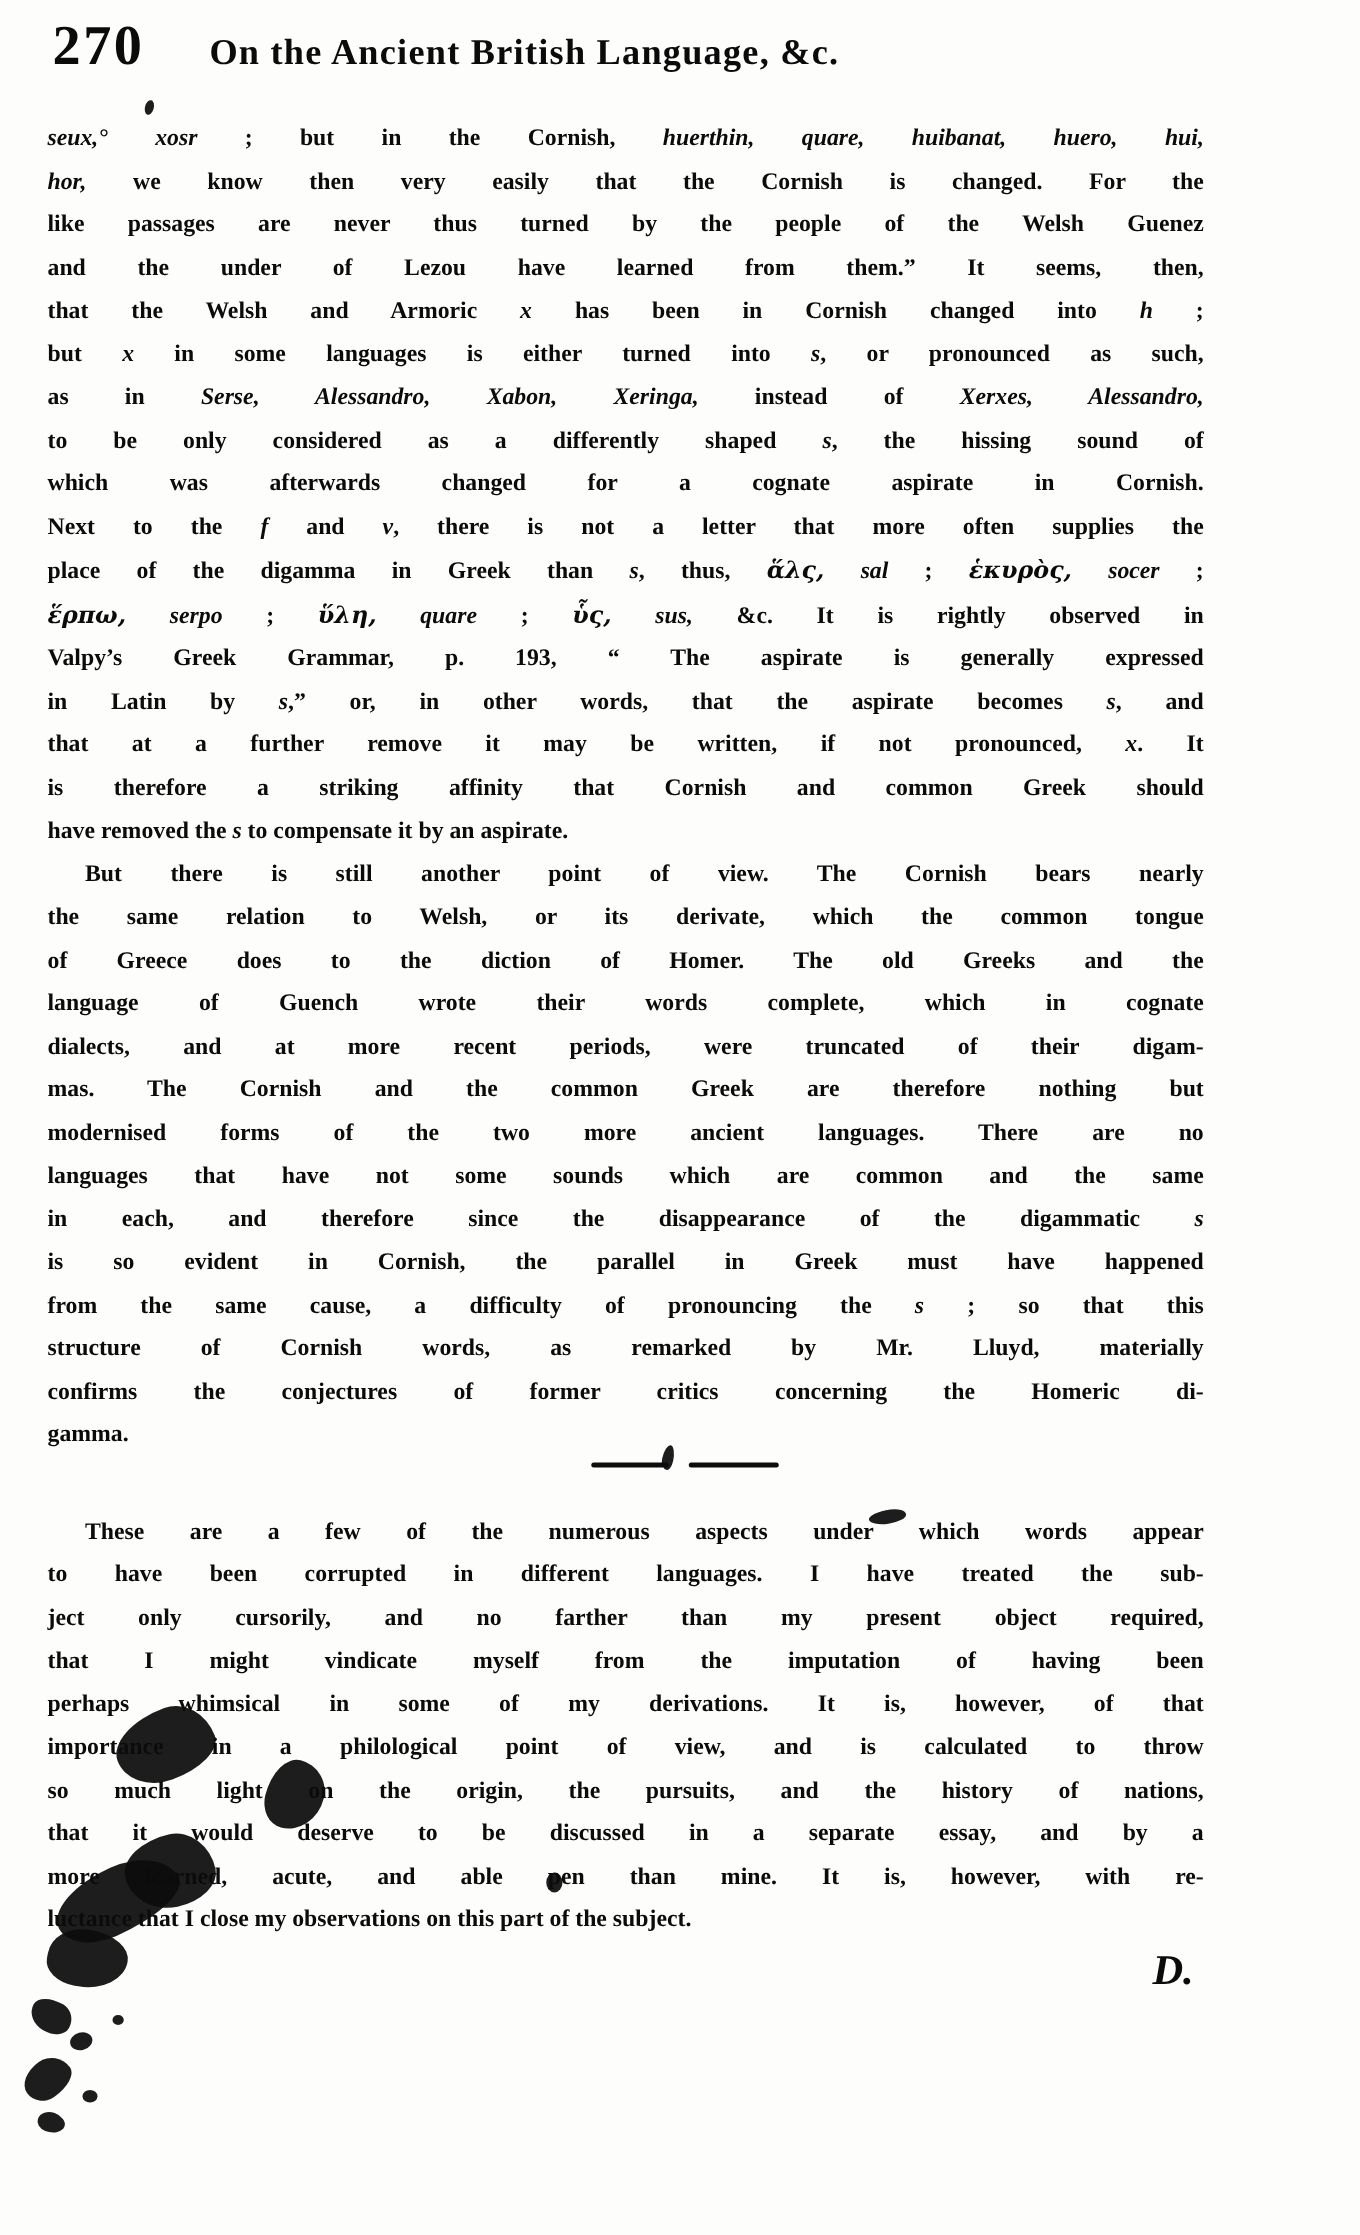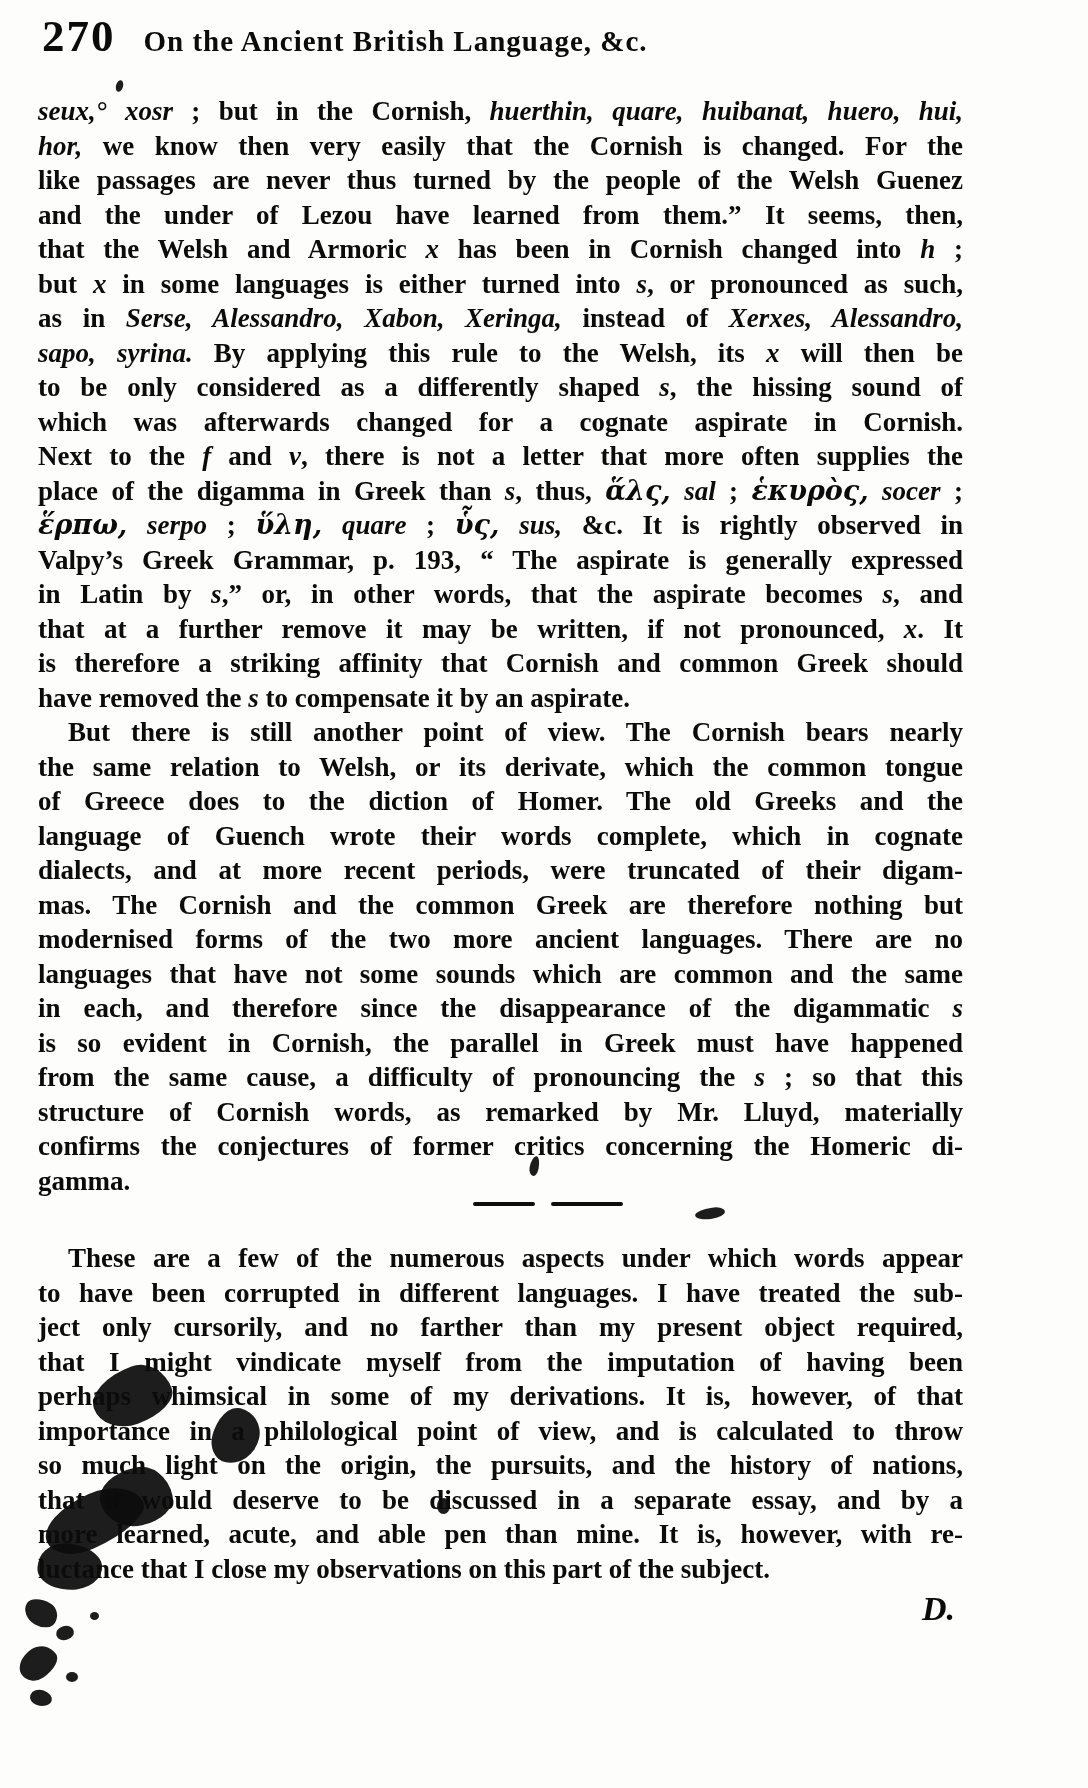--- a/index.html
+++ b/index.html
@@ -7,30 +7,30 @@
     position:relative;
     width:1088px;height:1788px;
     background:#fdfdfc;
     overflow:hidden;
     font-family:"Liberation Serif","DejaVu Serif",serif;
     font-weight:bold;
     color:#0b0b0b;
   }
   .header{
     position:absolute;top:10px;left:42px;right:60px;
-    display:flex;align-items:baseline;gap:28px;
+    display:flex;align-items:baseline;gap:52px;
   }
   .page-num{font-size:45px;letter-spacing:2px;}
   .title{font-size:29px;letter-spacing:1px;white-space:nowrap;}
   .body{
     position:absolute;top:94px;left:38px;width:925px;
   }
   .para{margin:0;}
   .line{
-    font-size:27px;
+    font-size:19px;
     line-height:34.5px;
     text-align:justify;
     text-align-last:justify;
   }
   .line.last{text-align-last:left;}
   .line.indent{text-indent:30px;}
   .s-i{font-style:italic;}
   .s-g{font-style:italic;font-family:"DejaVu Serif",serif;}
   .divider{position:relative;height:43px;}
   .divider .dashrow{
@@ -74,21 +74,20 @@
 
   <div class="body" id="page-body">
       <div class="para">
         <div class="line"><span class="s-i">seux,°</span> <span class="s-i">xosr</span> ; but in the Cornish, <span class="s-i">huerthin,</span> <span class="s-i">quare,</span> <span class="s-i">huibanat,</span> <span class="s-i">huero,</span> <span class="s-i">hui,</span></div>
         <div class="line"><span class="s-i">hor,</span> we know then very easily that the Cornish is changed. For the</div>
         <div class="line">like passages are never thus turned by the people of the Welsh Guenez</div>
         <div class="line">and the under of Lezou have learned from them.” It seems, then,</div>
         <div class="line">that the Welsh and Armoric <span class="s-i">x</span> has been in Cornish changed into <span class="s-i">h</span> ;</div>
         <div class="line">but <span class="s-i">x</span> in some languages is either turned into <span class="s-i">s</span>, or pronounced as such,</div>
         <div class="line">as in <span class="s-i">Serse, Alessandro, Xabon, Xeringa,</span> instead of <span class="s-i">Xerxes, Alessandro,</span></div>
-        <div class="line"><span class="s-i">sapo, syrina.</span> By applying this rule to the Welsh, its <span class="s-i">x</span> will then be</div>
         <div class="line">to be only considered as a differently shaped <span class="s-i">s</span>, the hissing sound of</div>
         <div class="line">which was afterwards changed for a cognate aspirate in Cornish.</div>
         <div class="line">Next to the <span class="s-i">f</span> and <span class="s-i">v</span>, there is not a letter that more often supplies the</div>
         <div class="line">place of the digamma in Greek than <span class="s-i">s</span>, thus, <span class="s-g">ἅλς,</span> <span class="s-i">sal</span> ; <span class="s-g">ἑκυρὸς,</span> <span class="s-i">socer</span> ;</div>
         <div class="line"><span class="s-g">ἕρπω,</span> <span class="s-i">serpo</span> ; <span class="s-g">ὕλη,</span> <span class="s-i">quare</span> ; <span class="s-g">ὗς,</span> <span class="s-i">sus,</span> &amp;c. It is rightly observed in</div>
         <div class="line">Valpy’s Greek Grammar, p. 193, “ The aspirate is generally expressed</div>
         <div class="line">in Latin by <span class="s-i">s</span>,” or, in other words, that the aspirate becomes <span class="s-i">s</span>, and</div>
         <div class="line">that at a further remove it may be written, if not pronounced, <span class="s-i">x</span>. It</div>
         <div class="line">is therefore a striking affinity that Cornish and common Greek should</div>
         <div class="line last">have removed the <span class="s-i">s</span> to compensate it by an aspirate.</div>

